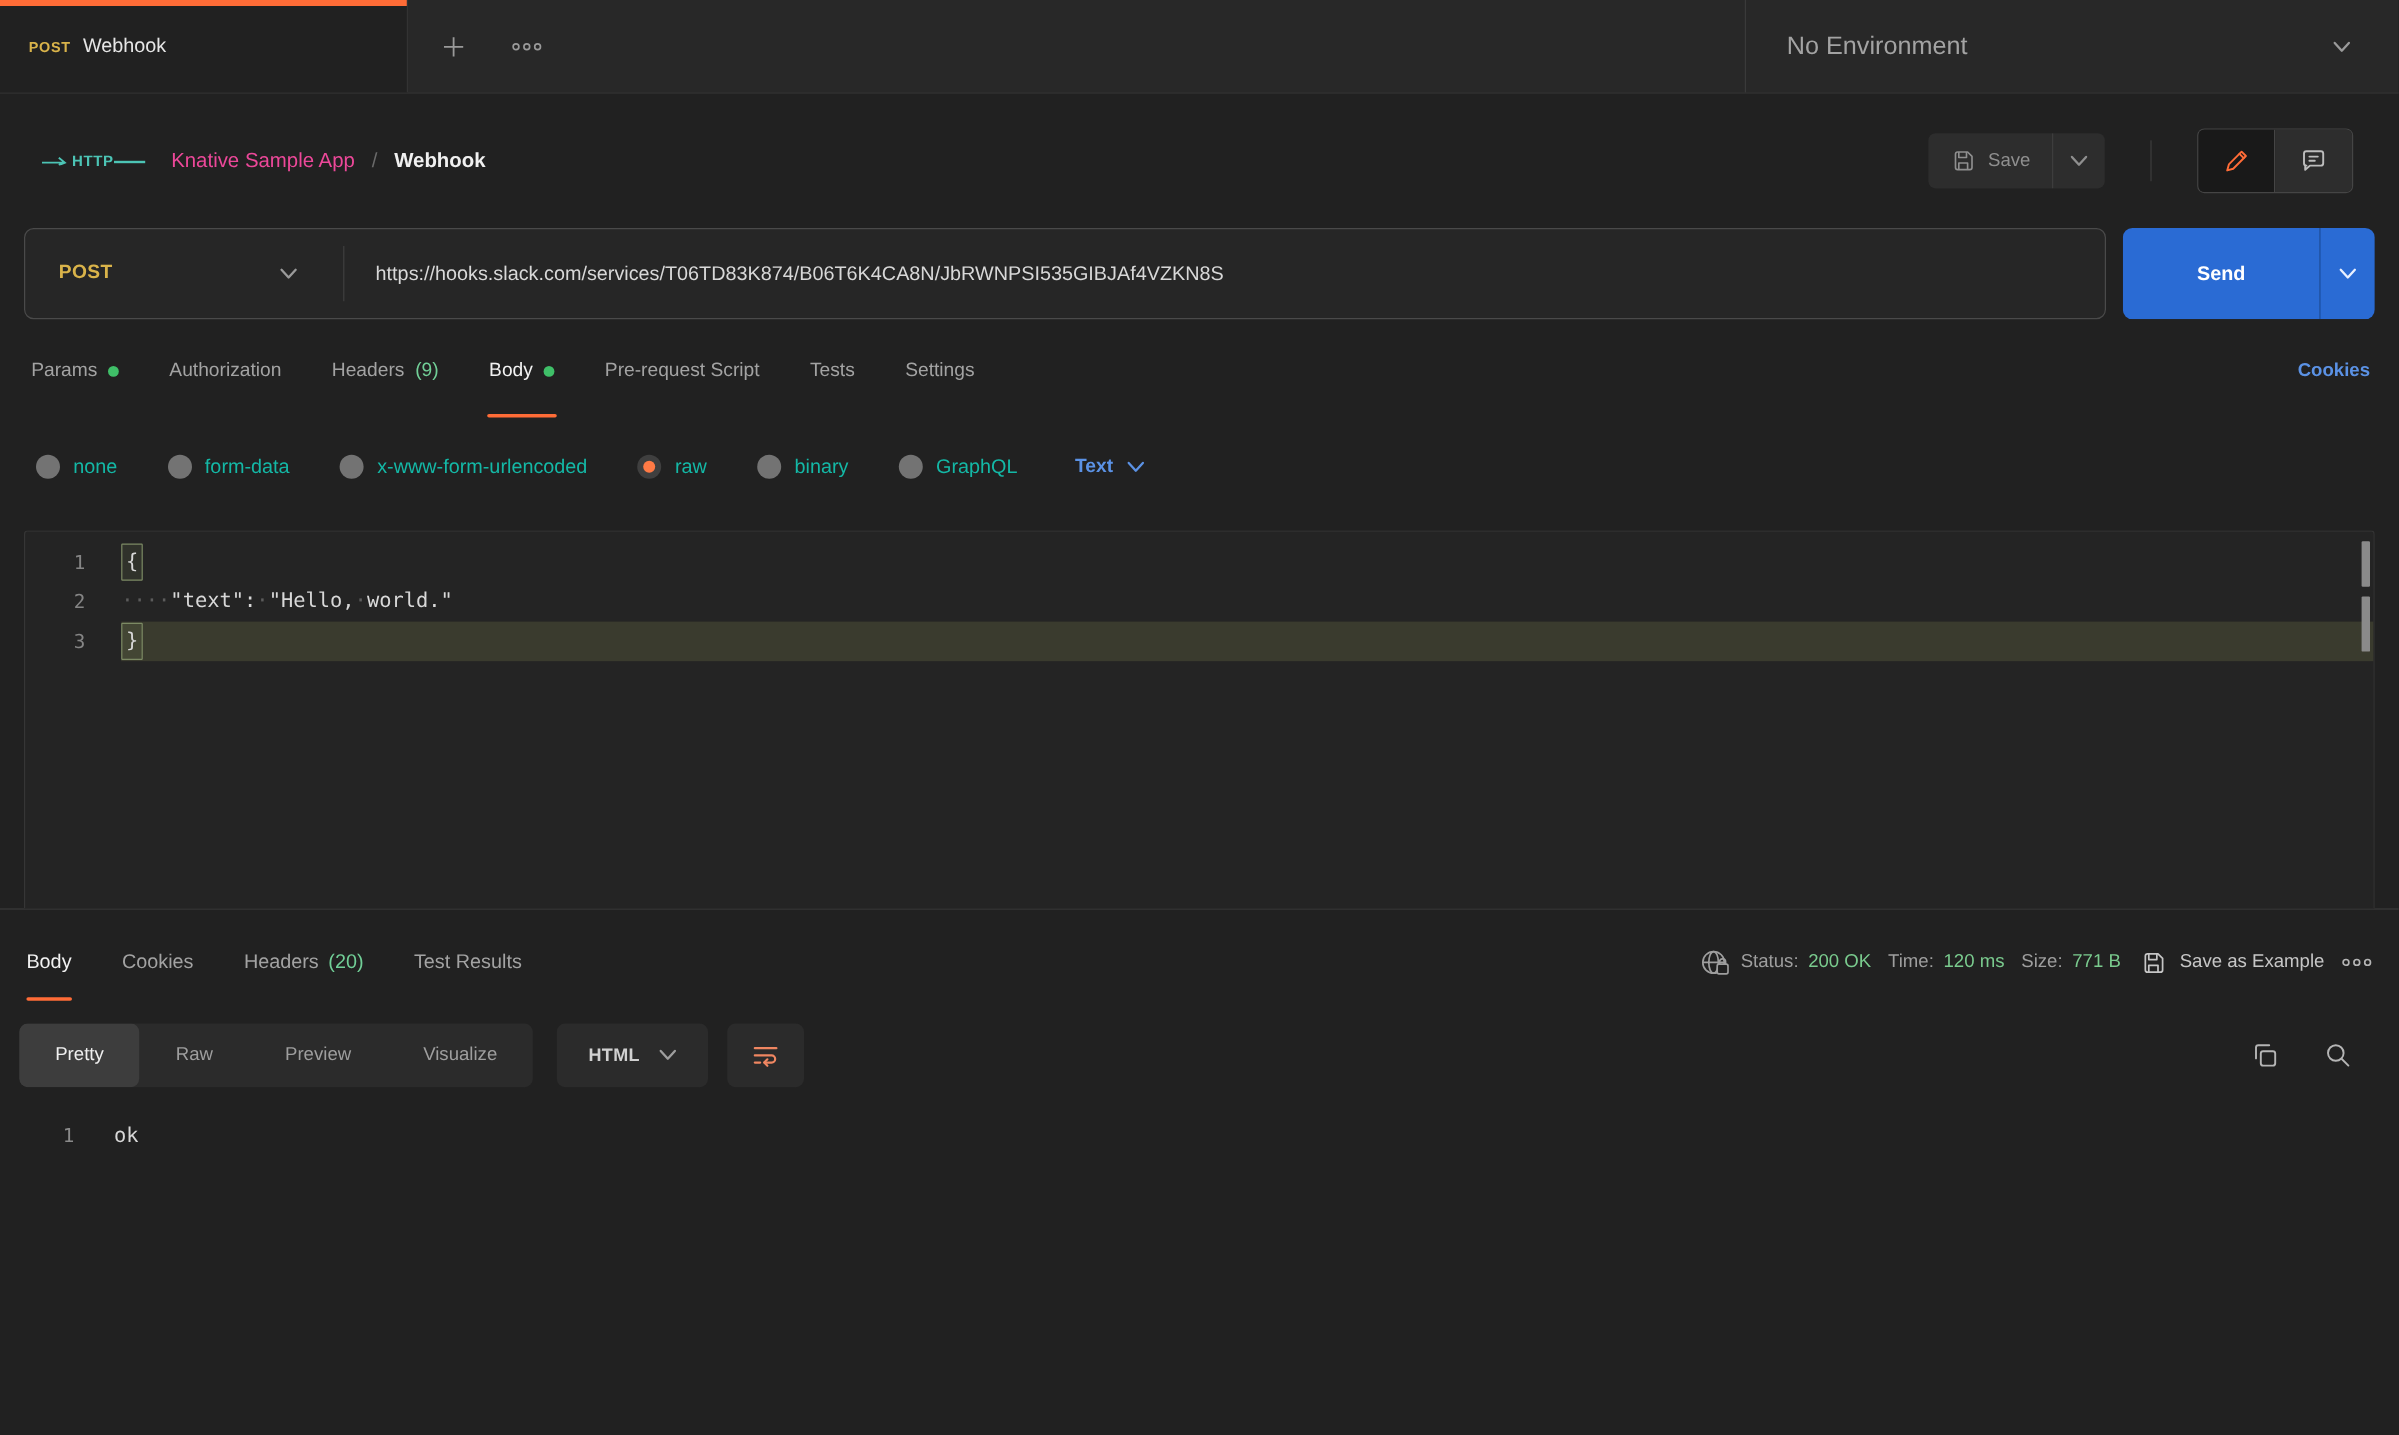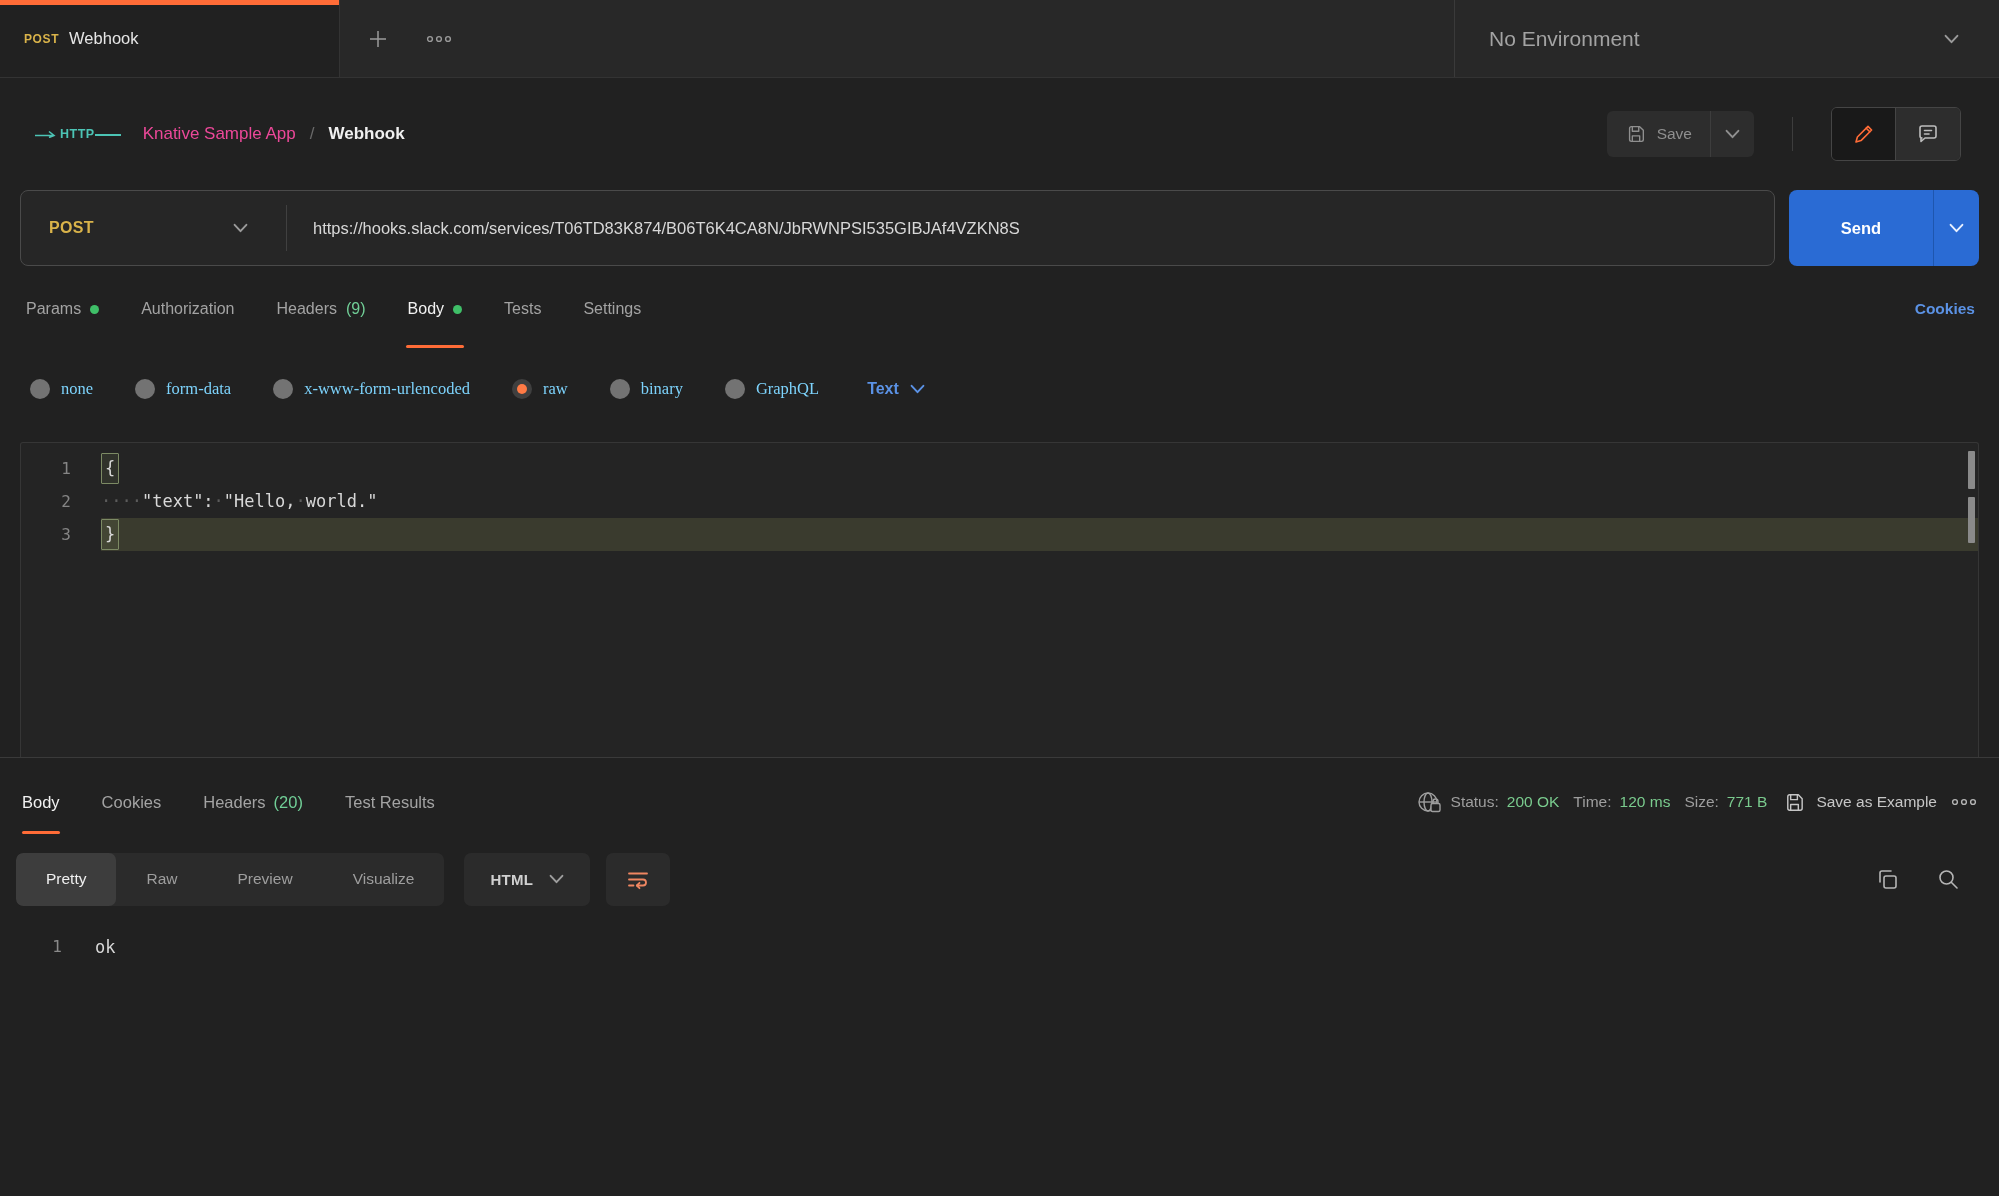--- a/index.html
+++ b/index.html
@@ -49,41 +49,41 @@
   .edit-seg svg { width:24px; height:24px; stroke:currentColor; fill:none; stroke-width:1.6; stroke-linejoin:round; stroke-linecap:round; }
 
   
   .url-row { height:76px; margin:0 20px; display:flex; gap:14px; flex-shrink:0; }
   .url-box { flex:1; display:flex; align-items:stretch; background:#262626; border:1px solid #4a4a4a; border-radius:8px; overflow:hidden; }
   .method-select { width:265px; display:flex; align-items:center; justify-content:space-between; padding:0 38px 0 28px; background:none; border:none; cursor:pointer; font-family:inherit; }
   .method-select .m { color:#d9b34a; font-size:16px; font-weight:bold; letter-spacing:.3px; }
   .method-select .chev { color:#9a9a9a; }
   .url-sep { width:1px; background:#404040; margin:14px 0; }
   .url-input { flex:1; background:none; border:none; outline:none; color:#d8d8d8; font-size:16.5px; padding:0 26px; font-family:"Liberation Sans", sans-serif; }
-  .send-group { display:flex; width:190px; border-radius:8px; overflow:hidden; }
+  .send-group { display:flex; width:210px; border-radius:8px; overflow:hidden; }
   .send-main { flex:1; background:#2a6bd4; color:#fff; border:none; font-size:16.5px; font-weight:bold; cursor:pointer; font-family:inherit; }
   .send-caret { width:46px; background:#2a6bd4; border:none; border-left:1px solid #1e56ae; color:#e8f0ff; display:flex; align-items:center; justify-content:center; cursor:pointer; }
 
   
   .req-tabs-row { height:86px; padding:0 24px; display:flex; align-items:stretch; flex-shrink:0; }
   .rtabs { display:flex; align-items:stretch; }
   .rtab { position:relative; display:flex; align-items:center; gap:9px; margin-right:38px; color:#a3a3a3; font-size:16px; cursor:pointer; padding:0 2px; }
   .rtab .cnt { color:#71cf97; }
   .rtab .dot { width:9px; height:9px; border-radius:50%; background:#3fbf68; }
   .rtab.active { color:#f2f2f2; }
   .rtab.active::after { content:""; position:absolute; left:0; right:0; bottom:4px; height:3px; border-radius:2px; background:#ff6c37; }
   .cookies-link { margin-left:auto; align-self:center; color:#5b92e5; font-size:15.5px; font-weight:bold; cursor:pointer; }
 
   
   .radio-row { height:74px; padding:0 30px; display:flex; align-items:center; gap:42px; flex-shrink:0; }
   .radio { display:flex; align-items:center; gap:11px; cursor:pointer; }
   .rdot { width:20px; height:20px; border-radius:50%; background:#737373; }
   .radio.selected .rdot { background:#3f3f3f; position:relative; }
   .radio.selected .rdot::after { content:""; position:absolute; left:5px; top:5px; width:10px; height:10px; border-radius:50%; background:#ff7a45; }
-  .rlabel { color:#7dd3fc; font-size:16.5px;font-family:Liberation Serif, serif; }
+  .rlabel { color:#14b8a6; font-size:16.5px; }
   .fmt-select { display:flex; align-items:center; gap:11px; color:#5b92e5; cursor:pointer; margin-left:6px; }
   .fmt-select .f { font-size:16px; font-weight:bold; }
 
   
   .editor { height:315px; margin:16px 20px 0 20px; background:#242424; border:1px solid #363636; border-bottom:none; border-radius:3px 3px 0 0; position:relative; padding-top:9px; font-family:"DejaVu Sans Mono", monospace; font-size:17px; flex-shrink:0; overflow:hidden; }
   .eline { display:flex; height:33px; line-height:33px; }
   .eline .gut { width:80px; flex-shrink:0; text-align:right; padding-right:30px; color:#858585; font-size:16px; }
   .eline .code { color:#d8d8d8; white-space:pre; }
   .eline.hl .content-row { background:#3a3b2e; }
   .content-row { flex:1; }
@@ -242,20 +242,23 @@
       </div>
       <div class="rtab">
         <span>Headers</span>
         <span class="cnt">(9)</span>
       </div>
       <div class="rtab active">
         <span>Body</span>
         <span class="dot"></span>
       </div>
       <div class="rtab">
+        <span>Pre-request Script</span>
+      </div>
+      <div class="rtab">
         <span>Tests</span>
       </div>
       <div class="rtab">
         <span>Settings</span>
       </div>
     </div>
     <span class="cookies-link">Cookies</span>
   </div>
 
   <div class="radio-row">

